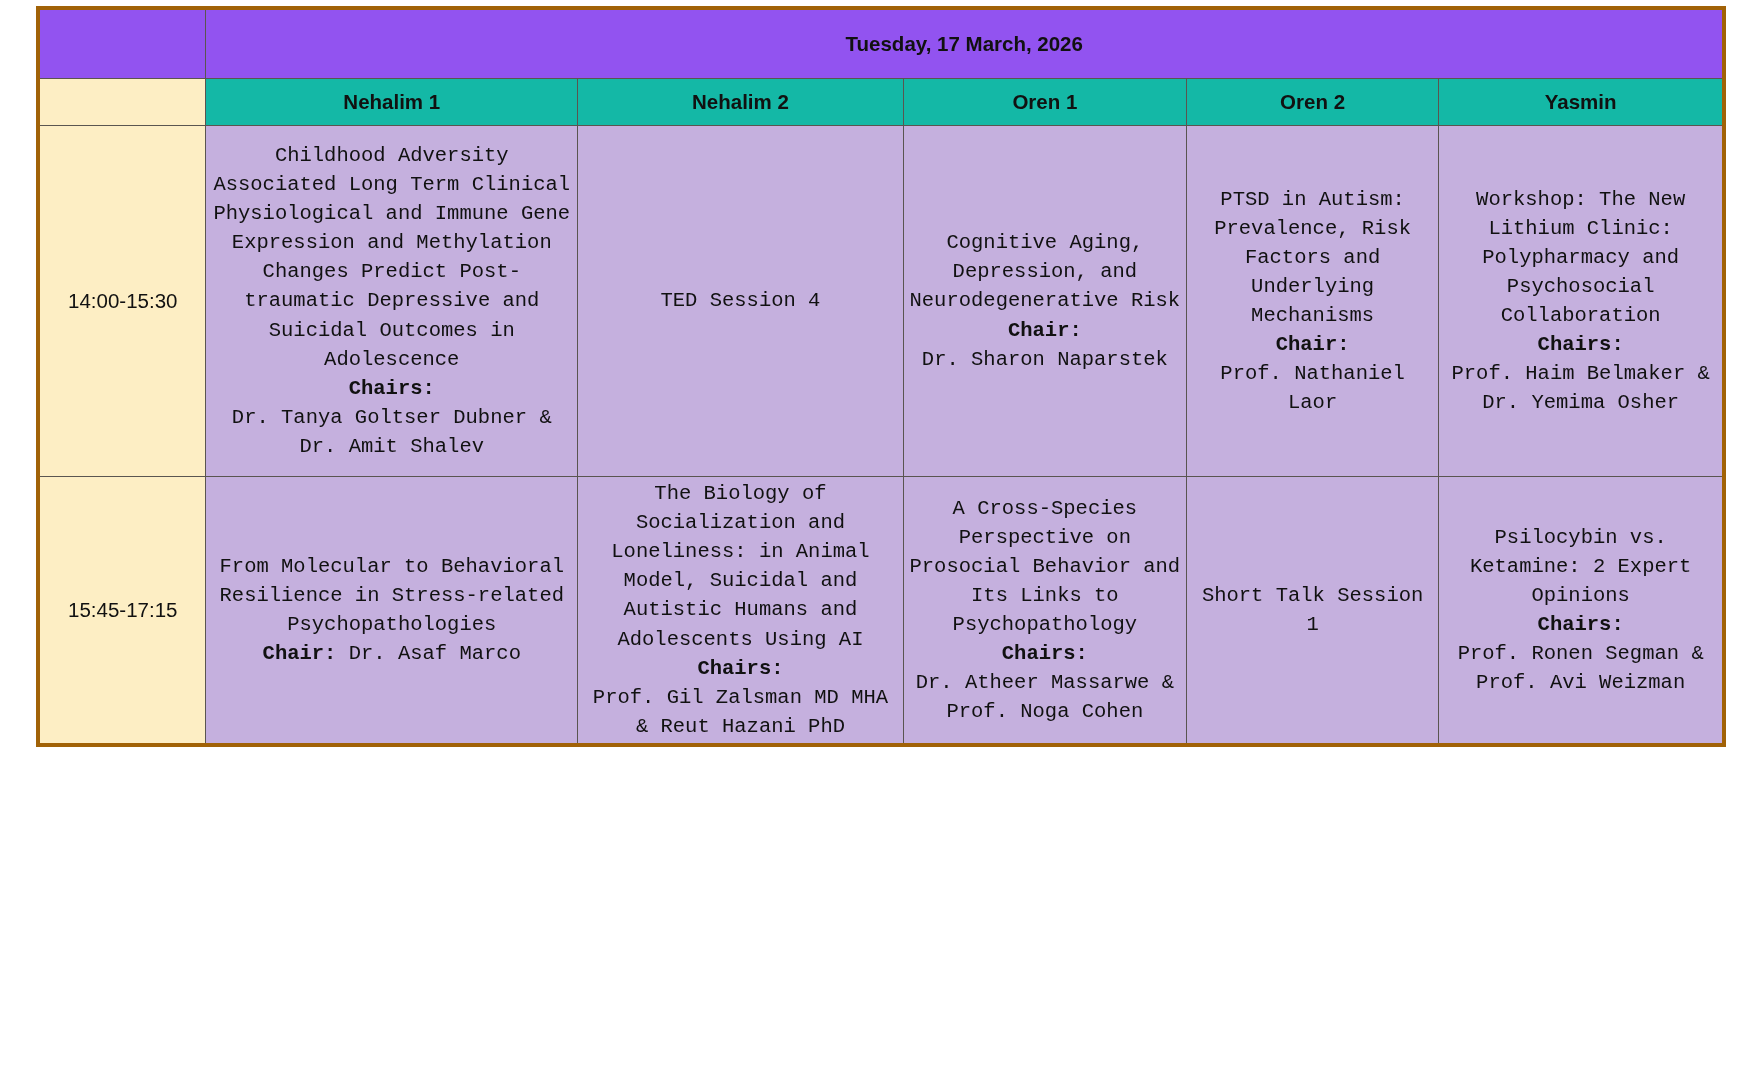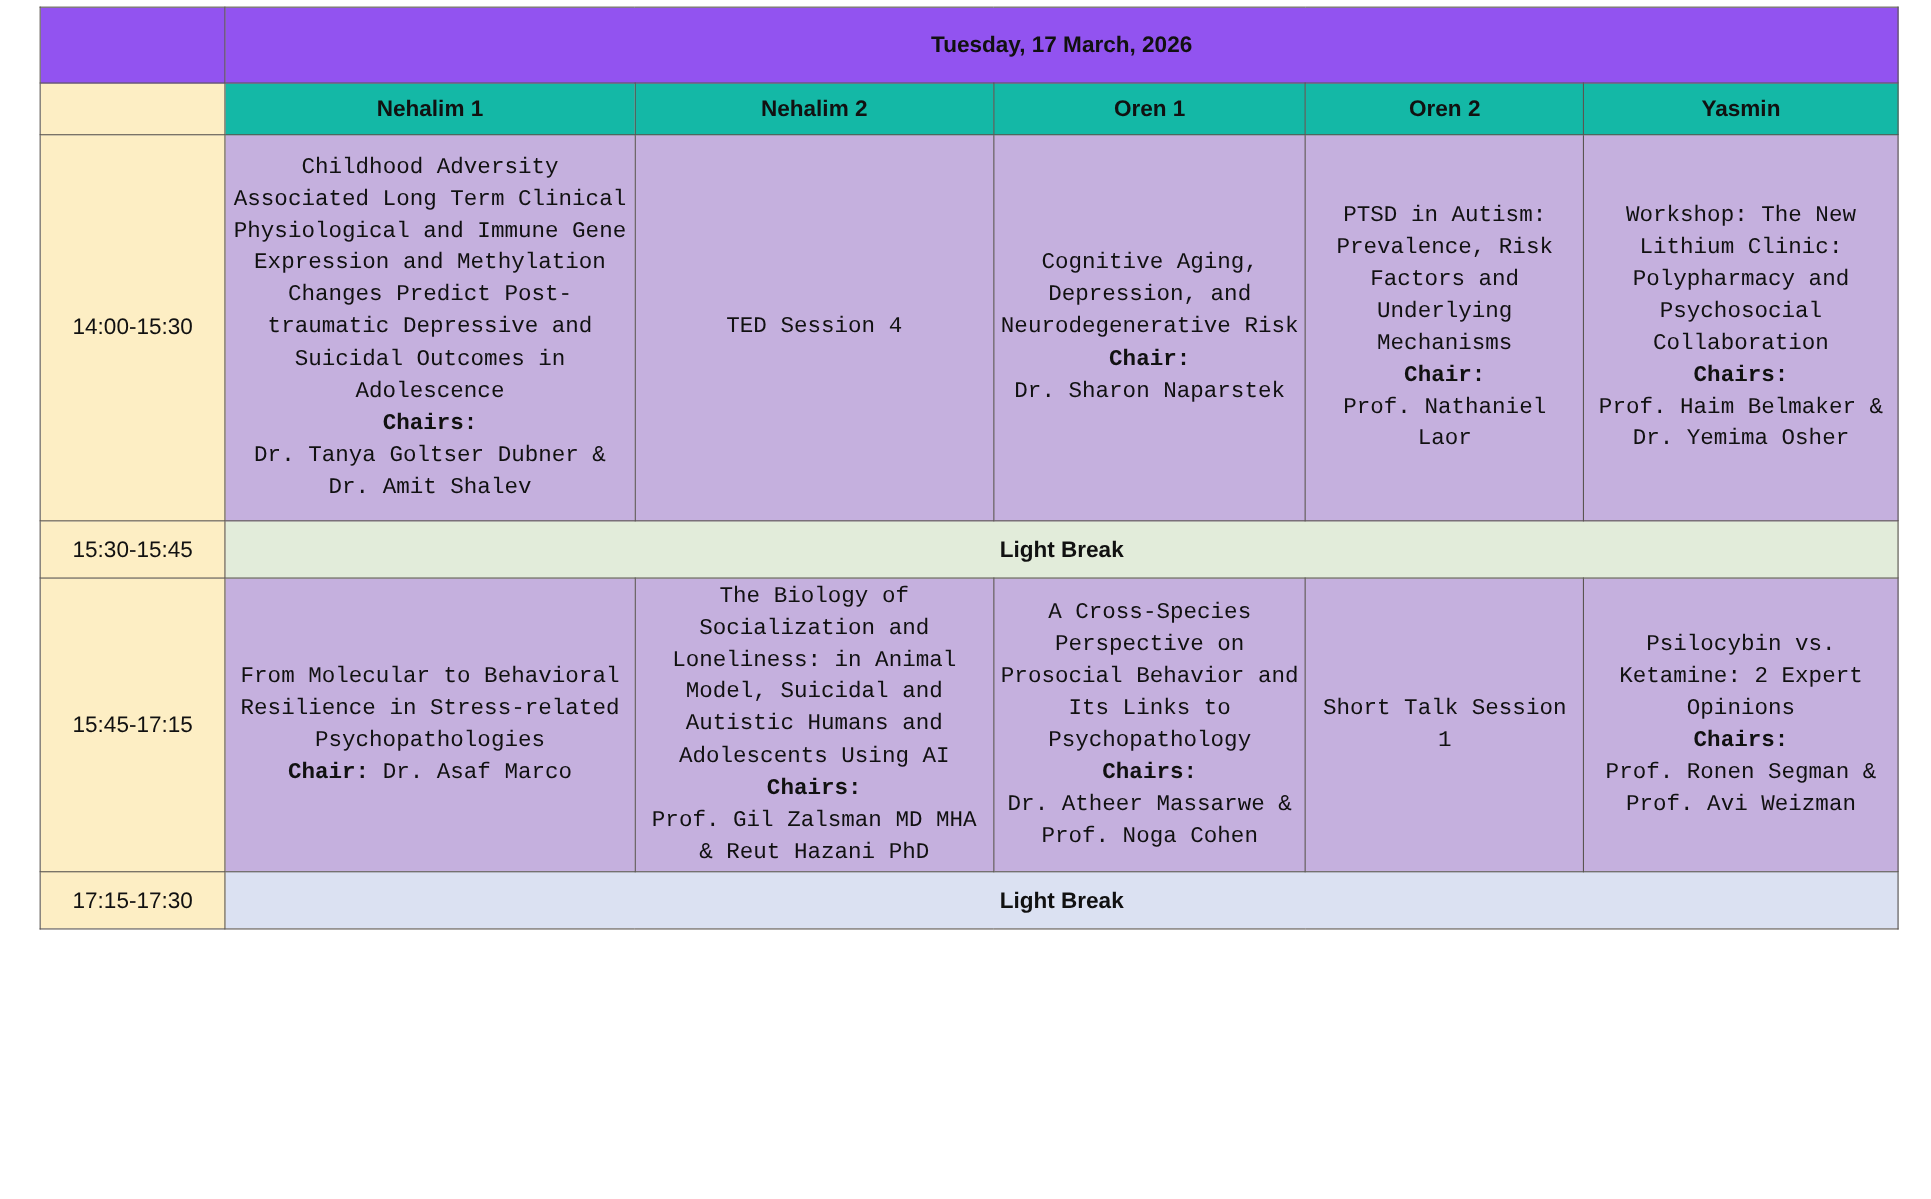--- a/index.html
+++ b/index.html
@@ -17,21 +17,21 @@
     position: relative;
     width: 1755px;
     height: 1090px;
     box-sizing: border-box;
     padding: 6px 28px 14px 36px;
   }
   table.schedule {
     border-collapse: collapse;
     table-layout: fixed;
     width: 1690px;
-    border: 1px solid #a16207;
+    border: 4px solid #a16207;
     padding-left: 12px;
   }
   table.schedule td {
     border: 1px solid #5a5550;
     vertical-align: middle;
     text-align: center;
     padding: 2px 5px;
     font-size: 20.5px;
     line-height: 1.42;
     color: #111111;
@@ -167,24 +167,20 @@
           <span class="sess-chairnames">Prof. Nathaniel Laor</span>
         </td>
 
         <td class="session">
           <span class="sess-title">Workshop: The New Lithium Clinic: Polypharmacy and Psychosocial Collaboration</span>
           <span class="sess-chairlabel">Chairs:</span>
           <span class="sess-chairnames">Prof. Haim Belmaker &amp; Dr. Yemima Osher</span>
         </td>
       </tr>
 
-      <tr>
-        <td class="time-cell">15:30-15:45</td>
-        <td class="break-green" colspan="5">Light Break</td>
-      </tr>
 
       <tr class="row-sess2">
         <td class="time-cell">15:45-17:15</td>
 
         <td class="session">
           <span class="sess-title">From Molecular to Behavioral Resilience in Stress-related Psychopathologies</span>
           <span class="inline-chair"><b>Chair:</b> <span>Dr. Asaf Marco</span></span>
         </td>
 
         <td class="session">
@@ -204,21 +200,17 @@
 
         </td>
 
         <td class="session">
           <span class="sess-title">Psilocybin vs. Ketamine: 2 Expert Opinions</span>
           <span class="sess-chairlabel">Chairs:</span>
           <span class="sess-chairnames">Prof. Ronen Segman &amp; Prof. Avi Weizman</span>
         </td>
       </tr>
 
-      <tr>
-        <td class="time-cell">17:15-17:30</td>
-        <td class="break-blue" colspan="5">Light Break</td>
-      </tr>
 
 
     </tbody>
   </table>
 </div>
 
 </body></html>

